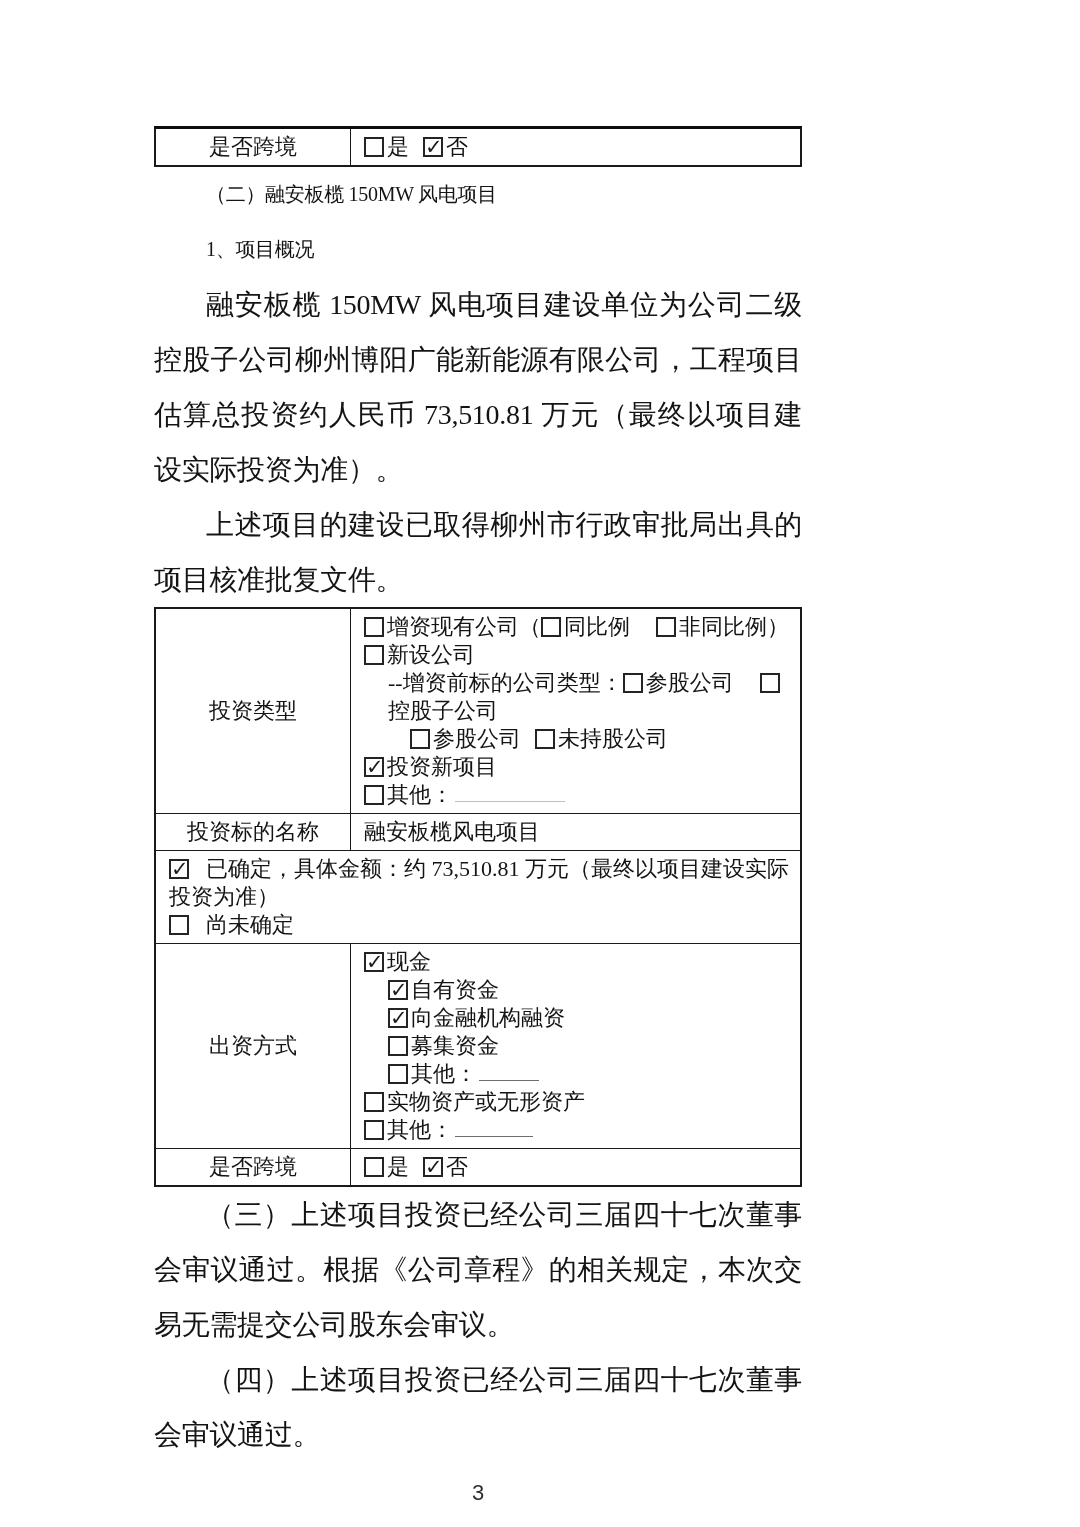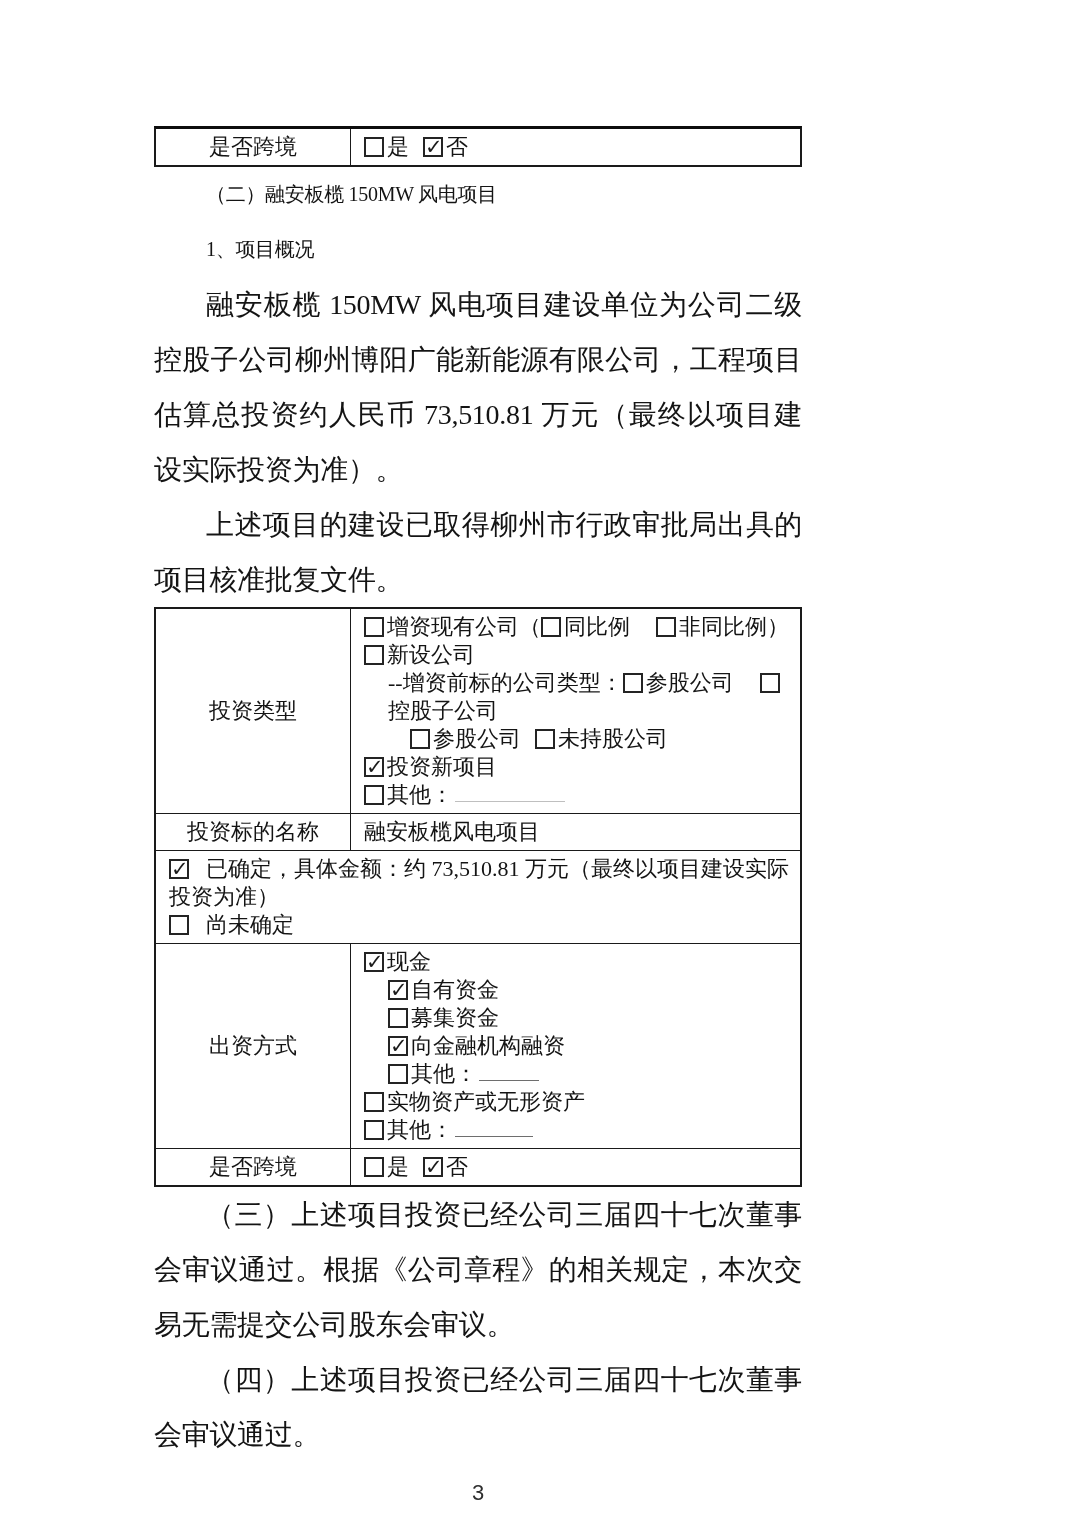--- a/index.html
+++ b/index.html
@@ -84,22 +84,22 @@
         <div class="tcontent">
           <div class="line"><span class="cb on"></span><span class="gap1"></span><span>已确定，具体金额：约 73,510.81 万元（最终以项目建设实际投资为准）</span></div>
           <div class="line"><span class="cb"></span><span class="gap1"></span><span>尚未确定</span></div>
         </div>
       </div>
       <div class="trow">
         <div class="tlabel">出资方式</div>
         <div class="tcontent">
           <div class="line"><span class="cb on"></span><span>现金</span></div>
           <div class="line L1"><span class="cb on"></span><span>自有资金</span></div>
+          <div class="line L1"><span class="cb on"></span><span>向金融机构融资</span></div>
           <div class="line L1"><span class="cb"></span><span>募集资金</span></div>
-          <div class="line L1"><span class="cb on"></span><span>向金融机构融资</span></div>
           <div class="line L1"><span class="cb"></span><span>其他：</span><span class="blank" style="width: 60px;"></span></div>
           <div class="line"><span class="cb"></span><span>实物资产或无形资产</span></div>
           <div class="line"><span class="cb"></span><span>其他：</span><span class="blank" style="width: 78px;"></span></div>
         </div>
       </div>
       <div class="trow">
         <div class="tlabel">是否跨境</div>
         <div class="tcontent">
           <div class="line"><span class="cb"></span><span>是</span><span class="gap1"></span><span class="cb on"></span><span>否</span></div>
         </div>

